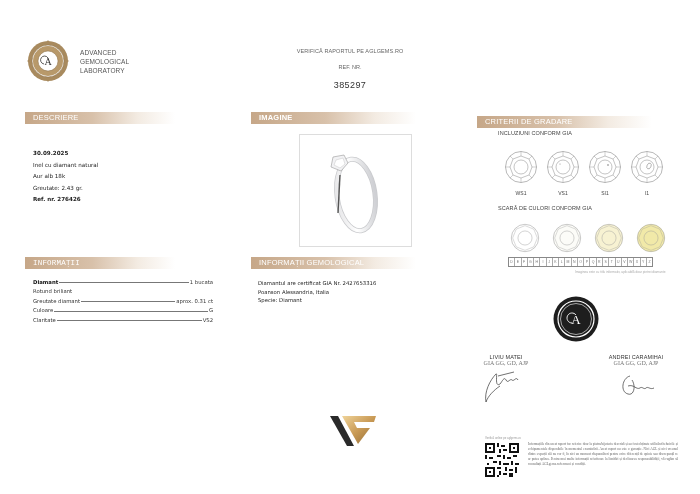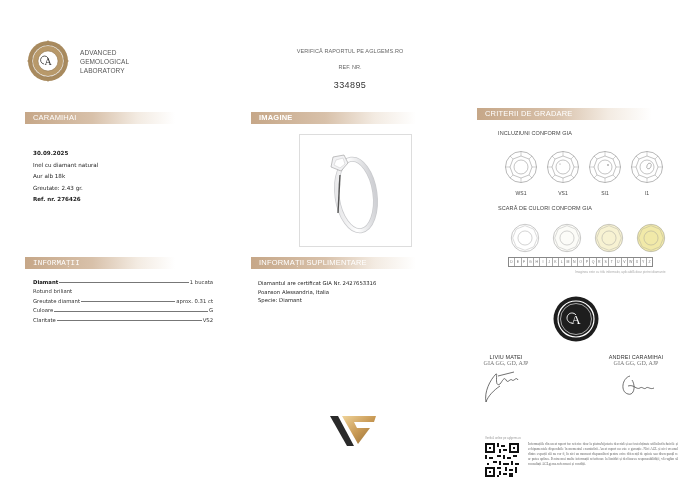--- a/index.html
+++ b/index.html
@@ -81,23 +81,23 @@
   </svg>
 </div>
 <div class="abs logo-text">
   <div>ADVANCED</div>
   <div>GEMOLOGICAL</div>
   <div>LABORATORY</div>
 </div>
 
 <div class="abs verify">VERIFICĂ RAPORTUL PE AGLGEMS.RO</div>
 <div class="abs refnr-label">REF. NR.</div>
-<div class="abs refnr-value">334895</div>
-
-<div class="abs sec-head" style="left:25px; top:112px; width:150px;">CARAMIHAI</div>
+<div class="abs refnr-value">385297</div>
+
+<div class="abs sec-head" style="left:25px; top:112px; width:150px;">DESCRIERE</div>
 <div class="abs desc">
   <div class="b">30.09.2025</div>
   <div>Inel cu diamant natural</div>
   <div>Aur alb 18k</div>
   <div>Greutate: 2.43 gr.</div>
   <div class="b">Ref. nr. 276426</div>
 </div>
 
 <div class="abs sec-head" style="left:251px; top:112px; width:165px;font-weight:bold;">IMAGINE</div>
 <div class="abs img-box">
@@ -112,21 +112,21 @@
     <ellipse cx="56" cy="60" rx="19" ry="36" fill="none" stroke="#c9cacd" stroke-width="5" transform="rotate(-8 56 60)"></ellipse>
     <ellipse cx="56" cy="60" rx="19" ry="36" fill="none" stroke="url(#band)" stroke-width="3.5" transform="rotate(-8 56 60)"></ellipse>
     <path d="M40 40 L38 78" stroke="#555" stroke-width="1.4"></path>
     <g>
       <polygon points="33,22 44,20 48,28 41,36 31,32" fill="#f2f2f4" stroke="#999" stroke-width="0.6"></polygon>
       <polygon points="36,25 43,23 45,29 40,33 34,30" fill="#fff" stroke="#bbb" stroke-width="0.4"></polygon>
     </g>
   </svg>
 </div>
 
-<div class="abs sec-head" style="left:477px; top:108px; width:175px;">CRITERII DE GRADARE</div>
+<div class="abs sec-head" style="left:477px; top:116px; width:175px;">CRITERII DE GRADARE</div>
 <div class="abs sub-title" style="left:498px; top:130px;">INCLUZIUNI CONFORM GIA</div>
 <div class="abs diamond-row" style="left:500px; top:150px;">
   <div class="diamond-cell">
     <svg width="34" height="34" viewBox="0 0 34 34">
       <circle cx="17" cy="17" r="15.5" fill="#fff" stroke="#888" stroke-width="0.6"></circle>
       <polygon points="17,6 25,9 28,17 25,25 17,28 9,25 6,17 9,9" fill="none" stroke="#888" stroke-width="0.5"></polygon>
       <circle cx="17" cy="17" r="7" fill="none" stroke="#888" stroke-width="0.5"></circle>
       <path d="M17 1.5 L17 6 M32.5 17 L28 17 M17 32.5 L17 28 M1.5 17 L6 17 M6 6 L9 9 M28 6 L25 9 M28 28 L25 25 M6 28 L9 25" stroke="#888" stroke-width="0.4"></path>
     </svg>
     <div class="diamond-lbl">WS1</div>
@@ -242,21 +242,21 @@
     <span class="dots"></span>
     <span class="val">G</span>
   </div>
   <div class="info-row">
     <span class="lbl">Claritate</span>
     <span class="dots"></span>
     <span class="val">VS2</span>
   </div>
 </div>
 
-<div class="abs sec-head" style="left:251px; top:257px; width:165px;">INFORMAȚII SUPLIMENTARE</div>
+<div class="abs sec-head" style="left:251px; top:257px; width:165px;">INFORMAȚII GEMOLOGICAL</div>
 <div class="abs supl">
   <div>Diamantul are certificat GIA Nr. 2427653316</div>
   <div>Poanson Alessandria, Italia</div>
   <div>Specie: Diamant</div>
 </div>
 
 <div class="abs" style="left:330px; top:412px; width:46px; height:36px;">
   <svg width="46" height="36" viewBox="0 0 46 36">
     <defs>
       <linearGradient id="goldg" x1="0" y1="0" x2="1" y2="1">

